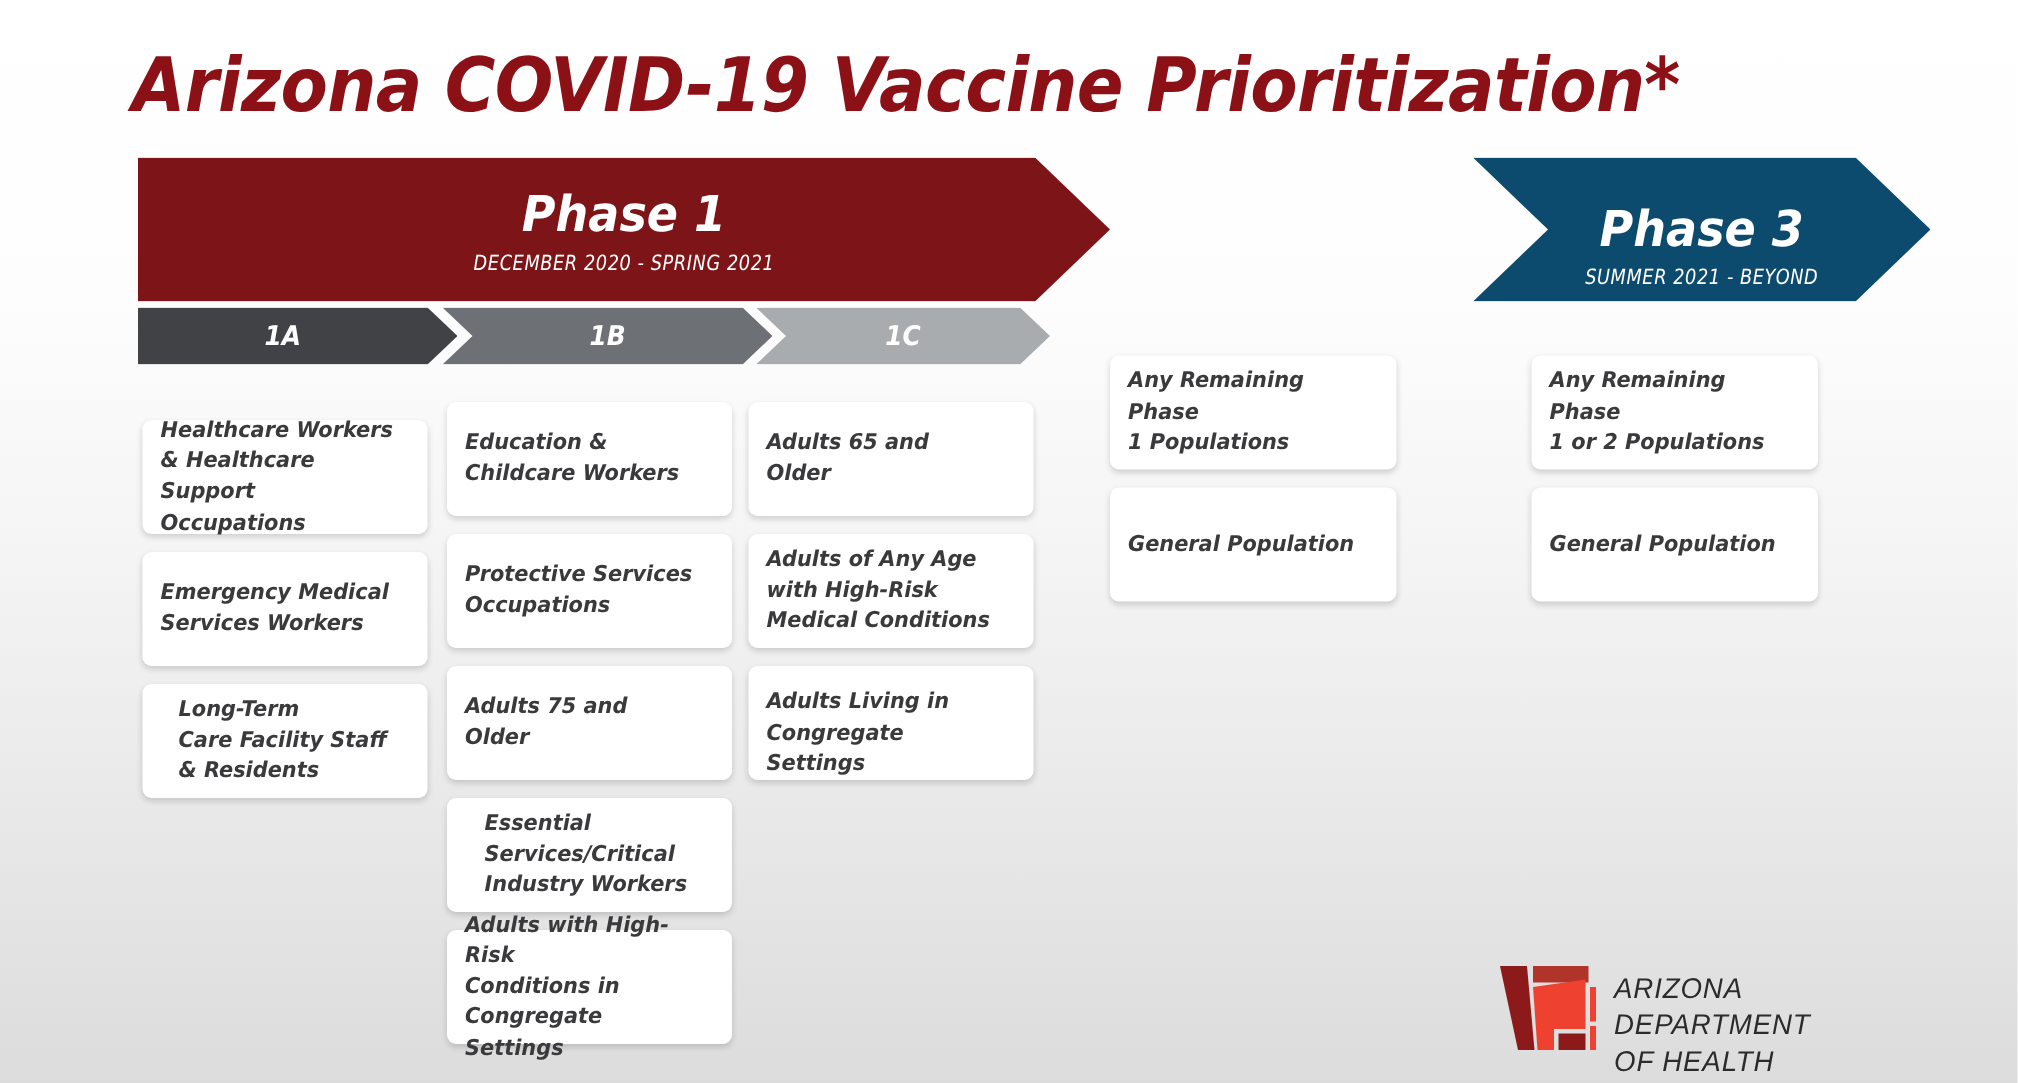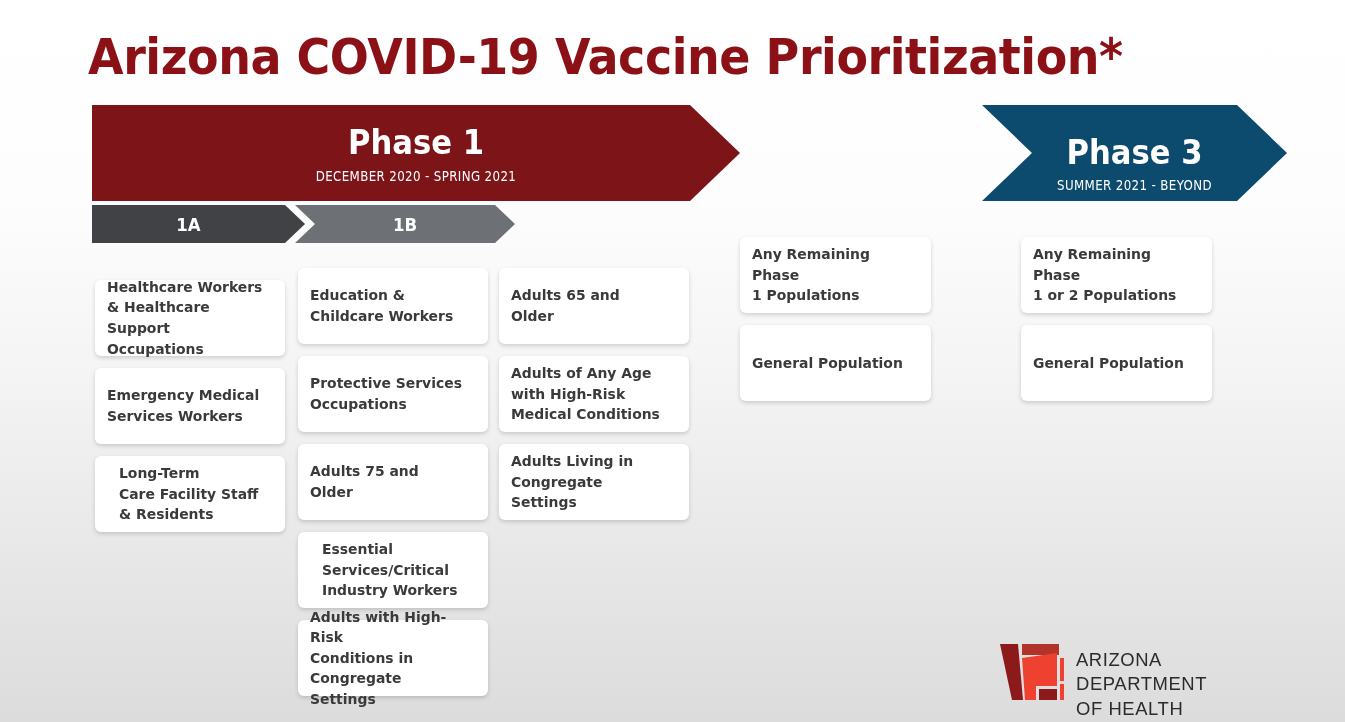--- a/index.html
+++ b/index.html
@@ -11,20 +11,21 @@
     height: 722px;
     overflow: hidden;
     font-family: "Liberation Sans", sans-serif;
     background: linear-gradient(180deg, #ffffff 0%, #fdfdfd 28%, #f4f4f4 52%, #e8e8e8 76%, #dcdcdc 100%);
   }
 
   #page {
     position: relative;
     width: 1345px;
     height: 722px;
+    font-style: italic;
   }
 
   
   #title {
     position: absolute;
     left: 88px;
     top: 28px;
     font-size: 50px;
     font-weight: bold;
     letter-spacing: -0.5px;
@@ -221,20 +222,23 @@
     </div>
   </div>
 
   <div id="subphase-row">
     <div class="subphase" id="sub1a">
       <div class="subphase-label">1A</div>
     </div>
     <div class="subphase" id="sub1b">
       <div class="subphase-label">1B</div>
     </div>
+    <div class="subphase" id="sub1c">
+      <div class="subphase-label">1C</div>
+    </div>
   </div>
 
   <div class="card-col" id="col-1a">
       <div class="card" style="height: 76px; margin-top: 12px;">
         <div class="card-text">Healthcare Workers
 &amp; Healthcare Support
 Occupations</div>
       </div>
       <div class="card" style="height: 76px;">
         <div class="card-text">Emergency Medical
@@ -273,21 +277,21 @@
   <div class="card-col" id="col-1c">
       <div class="card" style="height: 76px;">
         <div class="card-text">Adults 65 and
 Older</div>
       </div>
       <div class="card" style="height: 76px;">
         <div class="card-text">Adults of Any Age
 with High-Risk
 Medical Conditions</div>
       </div>
-      <div class="card" style="height: 76px;">
+      <div class="card" style="height: 76px; align-items: flex-end;">
         <div class="card-text">Adults Living in
 Congregate Settings</div>
       </div>
     </div>
   <div class="card-col" id="col-p2">
       <div class="card" style="height: 76px;">
         <div class="card-text">Any Remaining Phase
 1 Populations</div>
       </div>
       <div class="card" style="height: 76px;">

